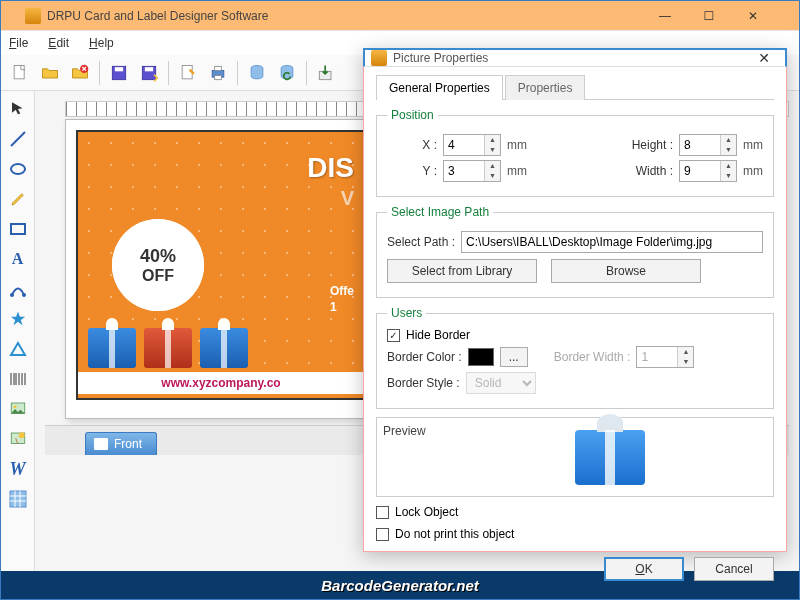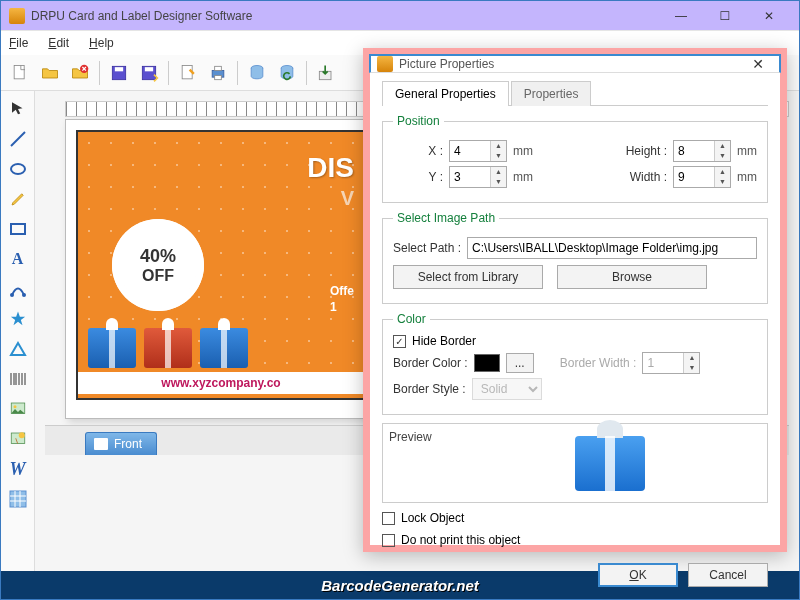--- a/index.html
+++ b/index.html
@@ -1,19 +1,19 @@
 <!DOCTYPE html>
 <html><head>
 <meta charset="utf-8">
 <style>
 * { box-sizing: border-box; margin: 0; padding: 0; font-family: "Segoe UI", Tahoma, sans-serif; font-size: 12px; }
 body { background: #fff; width: 800px; height: 600px; overflow: hidden; position: relative; }
 
 .window { width: 800px; height: 600px; border: 1px solid #3a7ac0; background: #fff; display: flex; flex-direction: column; }
-.titlebar { height: 30px; background: #c4b5fd; border-bottom: 1px solid #e5e5e5; display: flex; align-items: center; padding: 0 8px; }
+.titlebar { height: 30px; background: #fdba74; border-bottom: 1px solid #e5e5e5; display: flex; align-items: center; padding: 0 24px; }
 .titlebar .icon { width: 16px; height: 16px; background: linear-gradient(#f5b642,#d6840a); border-radius: 2px; margin-right: 6px; }
 .titlebar .title { flex: 1; color: #444; }
 .winbtns { display: flex; }
 .winbtn { width: 44px; height: 28px; display: flex; align-items: center; justify-content: center; color: #333; }
 
 .menubar { height: 24px; display: flex; align-items: center; padding: 0 8px; gap: 20px; color: #333; }
 .menubar span u { text-decoration: underline; }
 
 .toolbar { height: 36px; border-bottom: 1px solid #ddd; display: flex; align-items: center; padding: 0 6px; gap: 4px; background: #fafafa; }
 .tbtn { width: 26px; height: 26px; display: flex; align-items: center; justify-content: center; border-radius: 2px; }
@@ -44,21 +44,21 @@
 .card .snow { position:absolute; inset:0; background-image: radial-gradient(circle,#fff 1px,transparent 1px); background-size: 22px 22px; opacity:.4; pointer-events:none;}
 
 .tabstrip { height: 30px; background: #eaeaea; border-top: 1px solid #ccc; display: flex; align-items: flex-end; padding: 0 40px; margin-top: 6px; }
 .fronttab { background: linear-gradient(#7fb7e8,#4a8cd0); color: #fff; padding: 4px 14px 4px 8px; border-radius: 3px 3px 0 0; display: flex; align-items: center; gap: 6px; border:1px solid #3a7ac0; border-bottom:none;}
 .fronttab .sq { width:14px; height:12px; background:#fff; border-radius:1px;}
 
 .footer { height: 28px; background: #0a3a6a; display: flex; align-items: center; justify-content: center; }
 .footer span { color: #fff; font-style: italic; font-weight: bold; font-size: 15px; text-shadow: 1px 1px #000; }
 
 
-.dialog { position: absolute; left: 363px; top: 48px; width: 424px; height: 504px; background: #fff; border: 7px solid #fca5a5; box-shadow: 0 4px 18px rgba(0,0,0,.25); display: flex; flex-direction: column; }
+.dialog { position: absolute; left: 363px; top: 48px; width: 424px; height: 504px; background: #fff; border: 1px solid #fca5a5; box-shadow: 0 4px 18px rgba(0,0,0,.25); display: flex; flex-direction: column; }
 .dlg-title { height: 30px; display: flex; align-items: center; padding: 0 6px; border: 2px solid #3a8ad0; border-bottom: 1px solid #ddd; margin: -1px; }
 .dlg-title .icon { width: 16px; height: 16px; background: linear-gradient(#f5b642,#d6840a); border-radius: 2px; margin-right: 6px; }
 .dlg-title .t { flex: 1; color: #555; }
 .dlg-close { width: 30px; text-align: center; color: #333; font-size: 14px; }
 
 .dlg-body { flex: 1; padding: 8px 12px; display: flex; flex-direction: column; gap: 8px; }
 .tabs { display: flex; border-bottom: 1px solid #ccc; }
 .tab { padding: 5px 12px; border: 1px solid #ccc; border-bottom: none; background: #fff; margin-right: 2px; position: relative; top: 1px; }
 .tab.inactive { background: #f0f0f0; color: #666; }
 
@@ -369,21 +369,21 @@
         <span class="lbl">Select Path :</span>
         <div class="pathbox">C:\Users\IBALL\Desktop\Image Folder\img.jpg</div>
       </div>
       <div class="row" style="gap:14px;margin-top:6px">
         <div class="btn" style="width:150px">Select from Library</div>
         <div class="btn" style="width:150px">Browse</div>
       </div>
     </fieldset>
 
     <fieldset>
-      <legend>Color</legend>
+      <legend>Users</legend>
       <div class="chk">
         <div class="box">✓</div>
         <span>Hide Border</span>
       </div>
       <div class="row">
         <span class="lbl">Border Color :</span>
         <div class="swatch"></div>
         <div class="btn small">...</div>
         <span style="width:14px"></span>
         <span class="lbl disabled">Border Width :</span>

